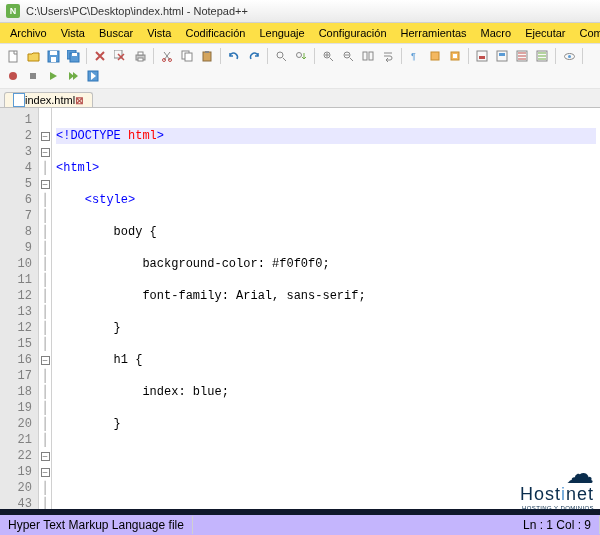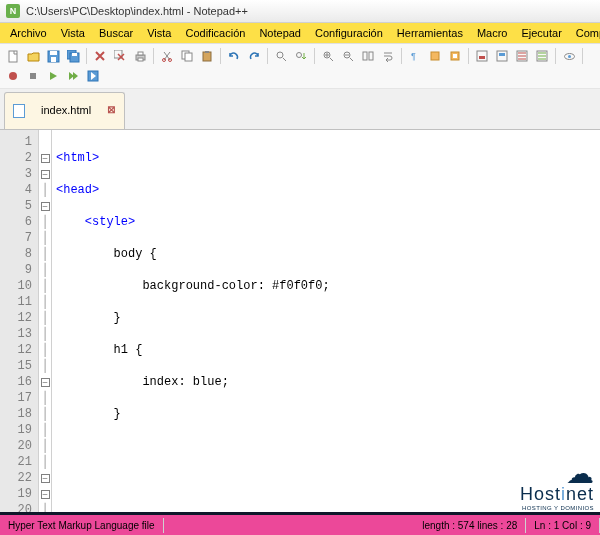--- a/index.html
+++ b/index.html
@@ -6,36 +6,36 @@
 .window{display:flex;flex-direction:column;width:600px;height:535px;overflow:hidden;position:relative}
 .title-bar{display:flex;align-items:center;height:22px;background:linear-gradient(#fff,#eaeaea);border-bottom:1px solid #d0d0d0;padding:0 6px;gap:6px}
 .title-bar .np-icon{width:14px;height:14px;background:#6ab04c;border-radius:2px;display:flex;align-items:center;justify-content:center;color:#fff;font-size:9px;font-weight:bold}
 .title-text{color:#333}
 .menu-bar{display:flex;gap:2px;padding:2px 4px;background:#fde047;border-bottom:1px solid #e0e0e0}
 .menu-bar span{padding:2px 6px;cursor:default}
 .toolbar{display:flex;gap:2px;padding:3px 4px;background:#f8f8f8;border-bottom:1px solid #e5e5e5;flex-wrap:wrap;align-items:center}
 .tb-btn{width:16px;height:16px;display:flex;align-items:center;justify-content:center;cursor:pointer;border:1px solid transparent;border-radius:2px}
 .tb-sep{width:1px;height:16px;background:#d0d0d0;margin:0 2px}
 .tab-bar{display:flex;background:#f0f0f0;border-bottom:1px solid #c0c0c0;padding-top:3px;padding-left:4px}
-.tab{display:flex;align-items:flex-start;gap:16px;padding:11px 8px;background:#fdf6e3;border:1px solid #c0c0c0;border-bottom:none;border-radius:3px 3px 0 0;font-size:11px}
+.tab{display:flex;align-items:center;gap:0;padding:0 8px;background:#fdf6e3;border:1px solid #c0c0c0;border-bottom:none;border-radius:3px 3px 0 0;font-size:11px}
 .tab .file-icon{width:10px;height:12px;background:#fff;border:1px solid #5b9bd5;position:relative}
 .tab .close-x{color:#b85450;font-weight:bold;cursor:pointer;font-size:10px}
 .editor{flex:1;display:flex;overflow:hidden;background:#fff;position:relative}
 .gutter{width:32px;background:#e8e8e8;border-right:1px solid #d0d0d0;text-align:right;padding:4px 6px 4px 0;color:#808080;font-family:"Courier New",monospace;font-size:12px;line-height:16px}
 .fold{width:12px;border-right:1px solid #d0d0d0;padding-top:4px;line-height:16px;font-family:monospace;font-size:12px;text-align:center;color:#808080;user-select:none}
 .fold .ln{height:16px;display:flex;align-items:center;justify-content:center}
 .fold .box{width:9px;height:9px;border:1px solid #808080;display:flex;align-items:center;justify-content:center;font-size:9px;line-height:1;background:#fff;box-sizing:border-box}
 .fold .bar{color:#a0a0a0}
 .code{flex:1;padding:4px 4px;font-family:"Courier New",monospace;font-size:12px;line-height:16px;white-space:pre;overflow:hidden}
 .code .line{height:16px}
 .code .hl{background:#e8e8ff}
 .t-blue{color:#0000ff}
 .t-red{color:#ff0000}
 .t-black{color:#000}
-.status-bar{display:flex;align-items:center;height:20px;border-top:3px solid #0f172a;background:#ec4899;font-size:10px}
+.status-bar{display:flex;align-items:center;height:20px;border-top:6px solid #0f172a;background:#c4b5fd;font-size:12px}
 .status-bar .cell{padding:2px 8px;border-right:1px solid #d0d0d0;white-space:nowrap}
 .status-bar .spacer{flex:1}
 .logo{position:absolute;right:6px;bottom:24px;text-align:right;pointer-events:none}
 .logo .cloud{font-size:28px;color:#0a2d4d;line-height:0.7}
 .logo .text{font-size:18px;font-weight:normal;color:#0a2d4d;letter-spacing:1px}
 .logo .text .i{color:#5b9bd5}
 .logo .sub{font-size:6px;color:#0a2d4d;letter-spacing:0.4px}
 </style>
 </head>
 <body>
@@ -45,21 +45,21 @@
   <div class="np-icon">N</div>
   <span class="title-text">C:\Users\PC\Desktop\index.html - Notepad++</span>
 </div>
 
 <div class="menu-bar">
   <span>Archivo</span>
   <span>Vista</span>
   <span>Buscar</span>
   <span>Vista</span>
   <span>Codificación</span>
-  <span>Notepad</span>
+  <span>Lenguaje</span>
   <span>Configuración</span>
   <span>Herramientas</span>
   <span>Macro</span>
   <span>Ejecutar</span>
   <span>Complementos</span>
 
 </div>
 
 <div class="toolbar">
   <div class="tb-btn">
@@ -324,25 +324,26 @@
         <div class="ln">
           <div class="box">−</div>
         </div>
         <div class="ln">
           <div class="box">−</div>
         </div>
         <div class="ln bar">│</div>
         <div class="ln bar">│</div>
   </div>
   <div class="code">
+<div class="line hl"><span class="t-blue">&lt;!DOCTYPE</span> <span class="t-red">html</span><span class="t-blue">&gt;</span></div>
 <div class="line"><span class="t-blue">&lt;html&gt;</span></div>
-<div class="line"><span class="t-blue">&lt;head&gt;</span></div>
 <div class="line">    <span class="t-blue">&lt;style&gt;</span></div>
 <div class="line">        <span class="t-black">body {</span></div>
 <div class="line">            <span class="t-black">background-color: #f0f0f0;</span></div>
+<div class="line">            <span class="t-black">font-family: Arial, sans-serif;</span></div>
 <div class="line">        <span class="t-black">}</span></div>
 <div class="line">        <span class="t-black">h1 {</span></div>
 <div class="line">            <span class="t-black">index: blue;</span></div>
 <div class="line">        <span class="t-black">}</span></div>
 
 
 
 
 
 
@@ -355,21 +356,20 @@
 
 
 
 
   </div>
 </div>
 
 <div class="status-bar">
   <div class="cell">Hyper Text Markup Language file</div>
   <div class="spacer"></div>
-  <div class="cell">length : 574    lines : 28</div>
   <div class="cell">Ln : 1    Col : 9</div>
 </div>
 
 <div class="logo">
   <div class="cloud">☁</div>
   <div class="text">Host<span class="i">i</span>net</div>
   <div class="sub">HOSTING Y DOMINIOS</div>
 </div>
 
 </div>

